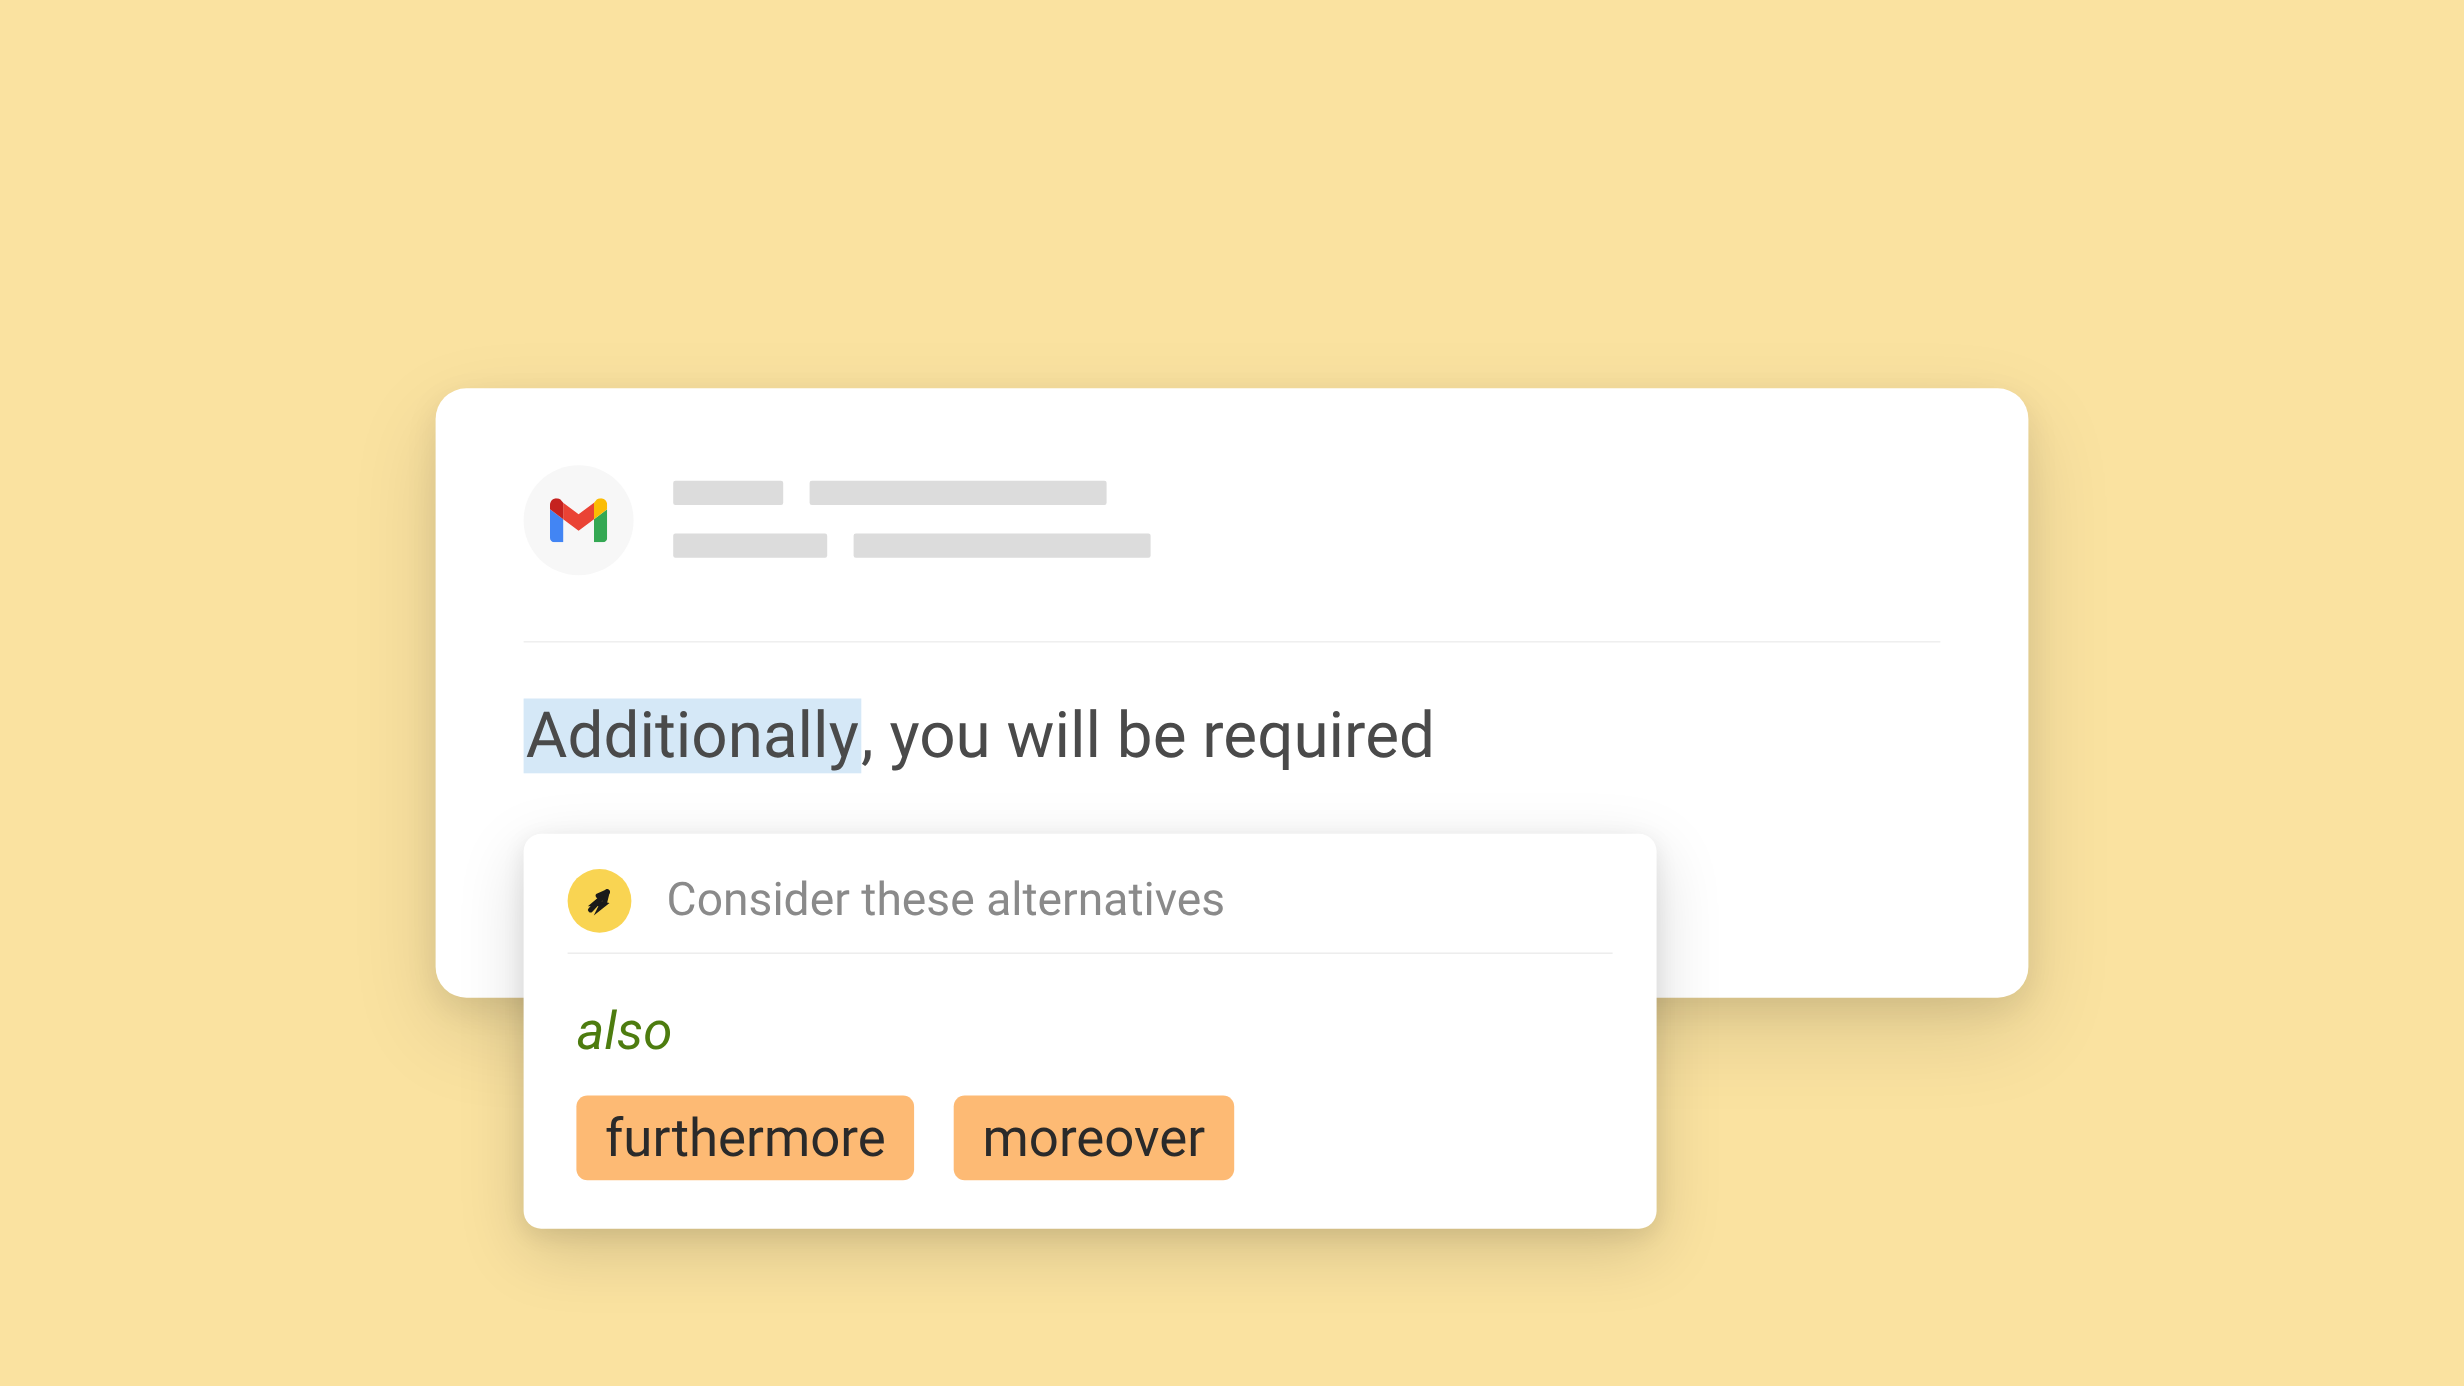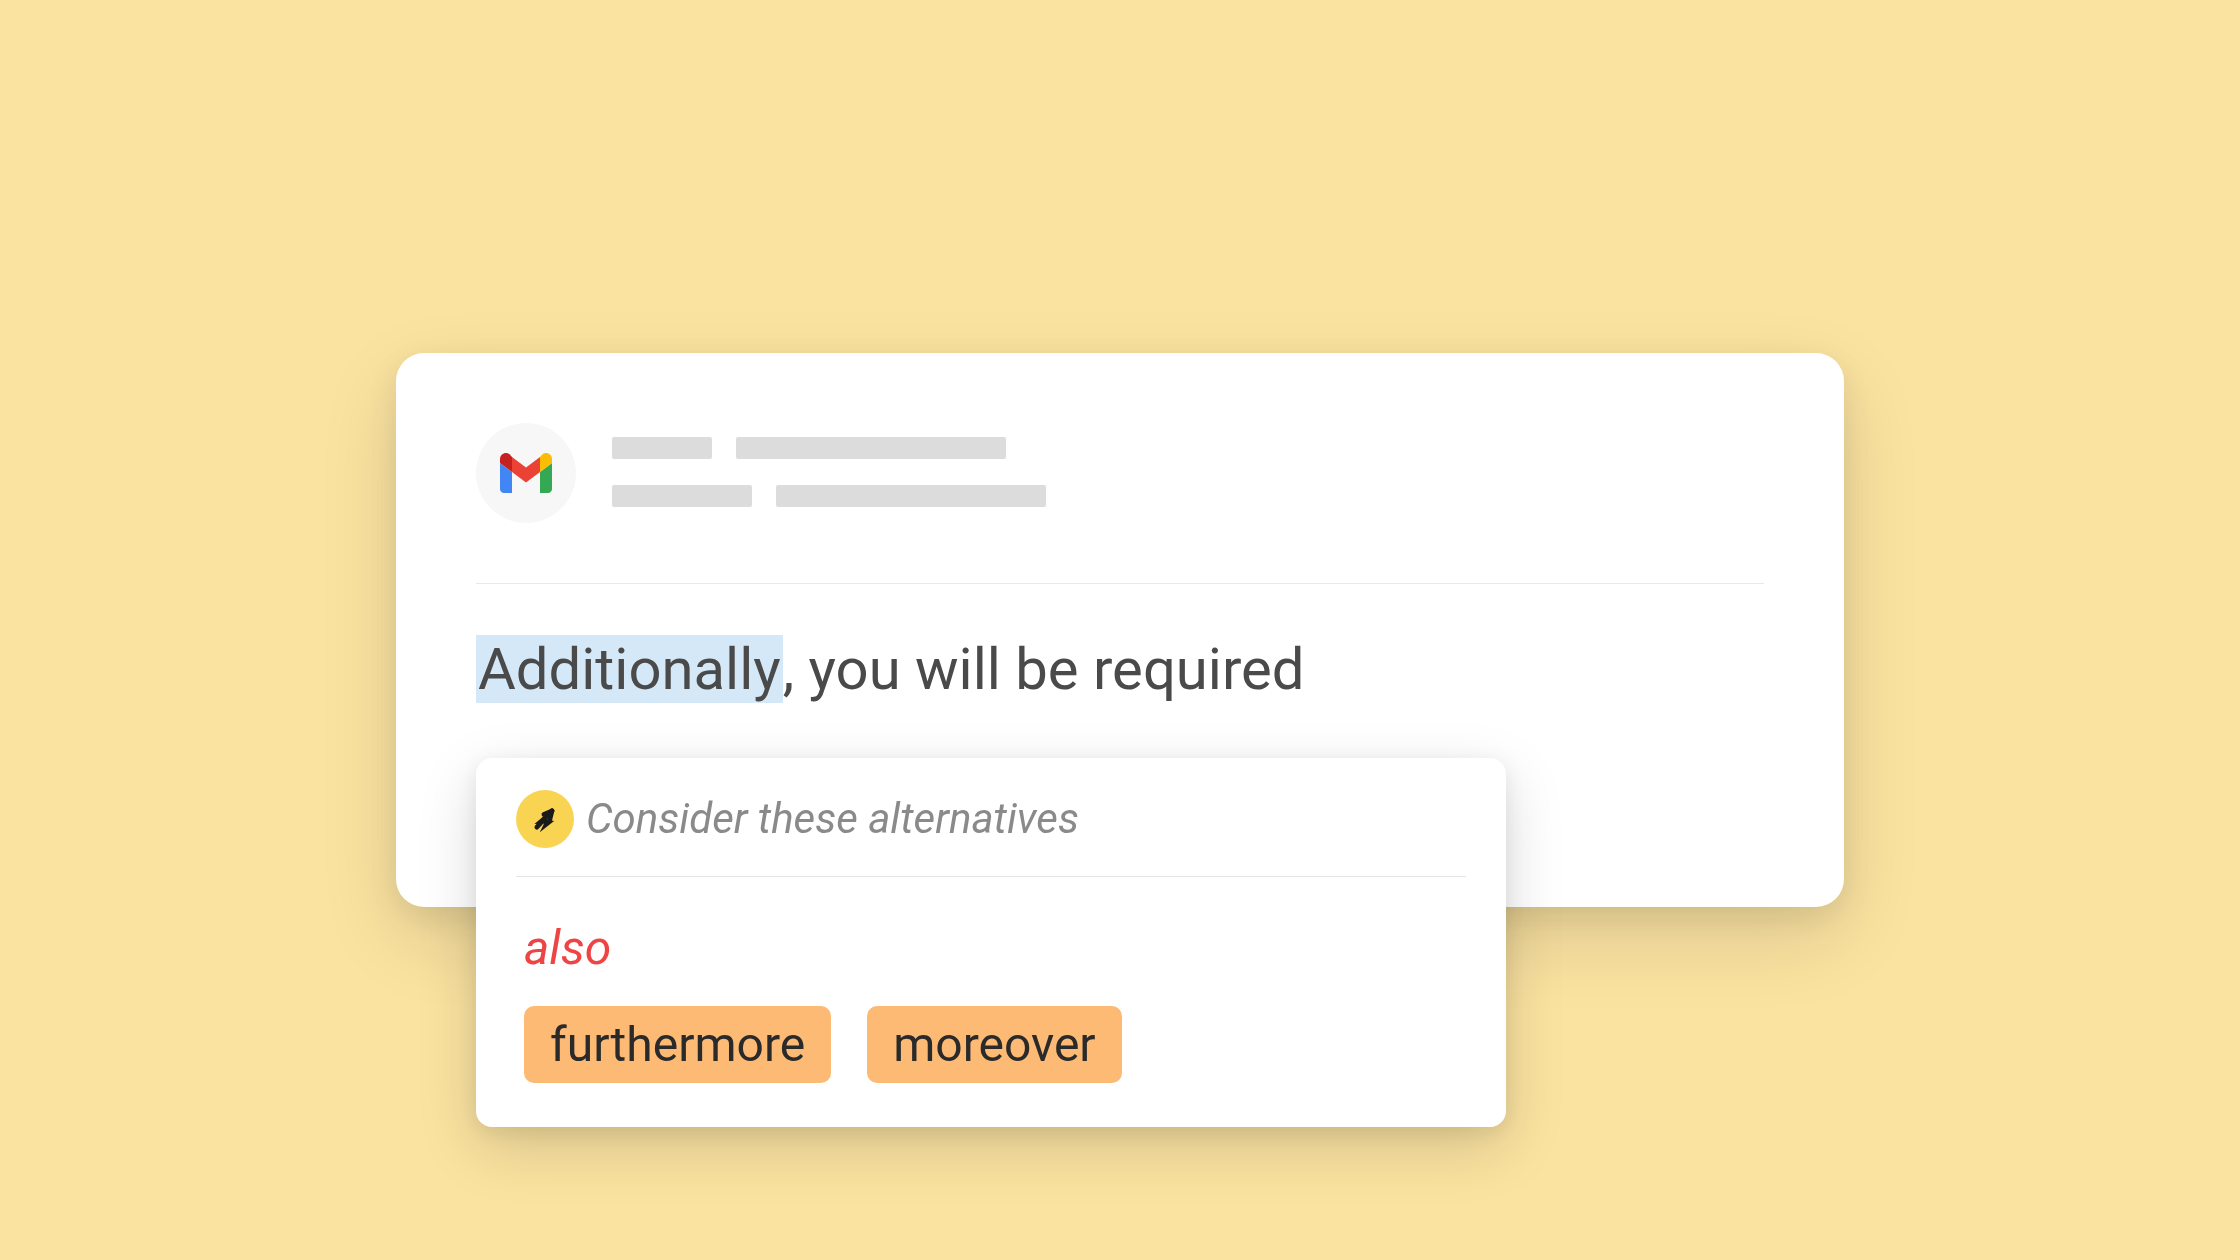--- a/index.html
+++ b/index.html
@@ -93,25 +93,24 @@
       width: 1030px;
       background: #ffffff;
       border-radius: 16px;
       box-shadow: 0 20px 60px rgba(0, 0, 0, 0.15), 0 5px 20px rgba(0, 0, 0, 0.08);
       padding: 32px 40px 44px 40px;
     }
     
     .popup-header {
       display: flex;
       align-items: center;
-      gap: 12px;
-      padding-bottom: 28px;
+      gap: 32px;
+      padding-bottom: 18px;
       border-bottom: 1px solid #e5e5e5;
       margin-bottom: 42px;
-      font-style: italic;
     }
     
     .badge-icon {
       width: 58px;
       height: 58px;
       border-radius: 50%;
       background: #f9d452;
       display: flex;
       align-items: center;
       justify-content: center;
@@ -133,21 +132,21 @@
       display: flex;
       flex-wrap: wrap;
       gap: 30px 36px;
       align-items: center;
       padding-left: 8px;
     }
     
     .alt-plain {
       font-size: 48px;
       font-style: italic;
-      color: #ef4444;
+      color: #4d7c0f;
       flex-basis: 100%;
     }
     
     .alt-chip {
       font-size: 48px;
       color: #2a2a2a;
       background: #fdba74;
       padding: 10px 26px;
       border-radius: 10px;
       cursor: pointer;

